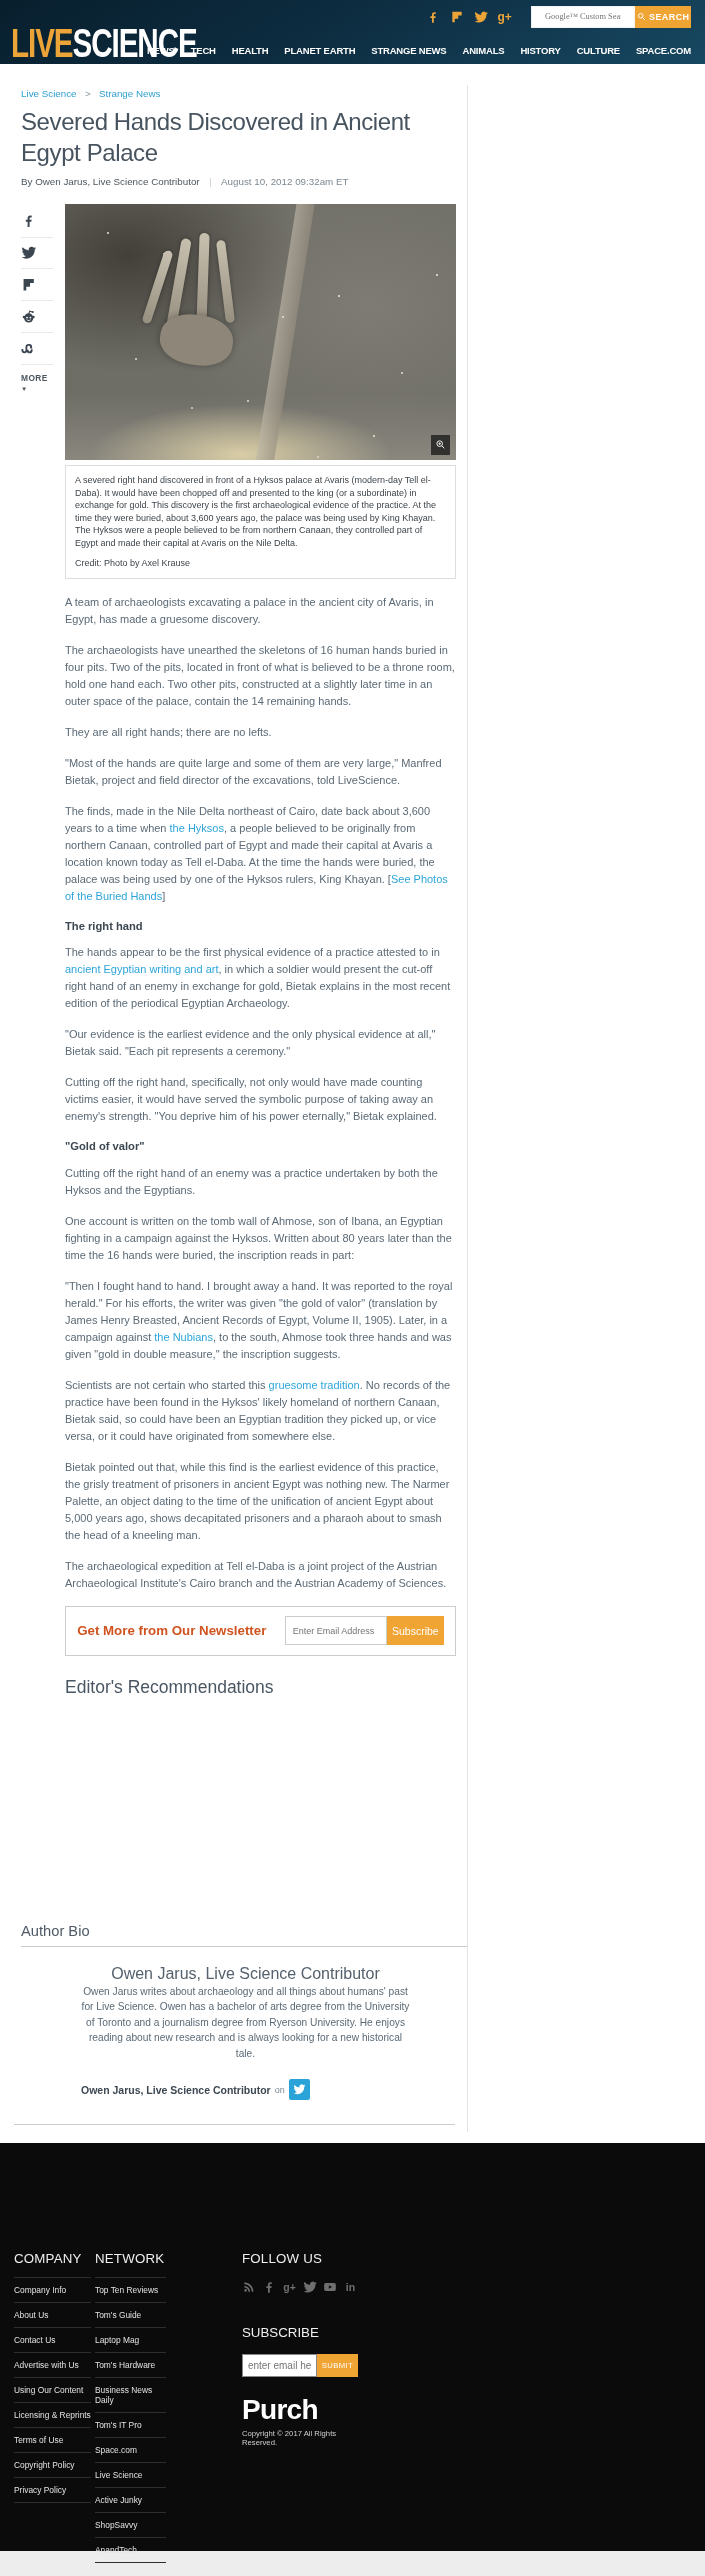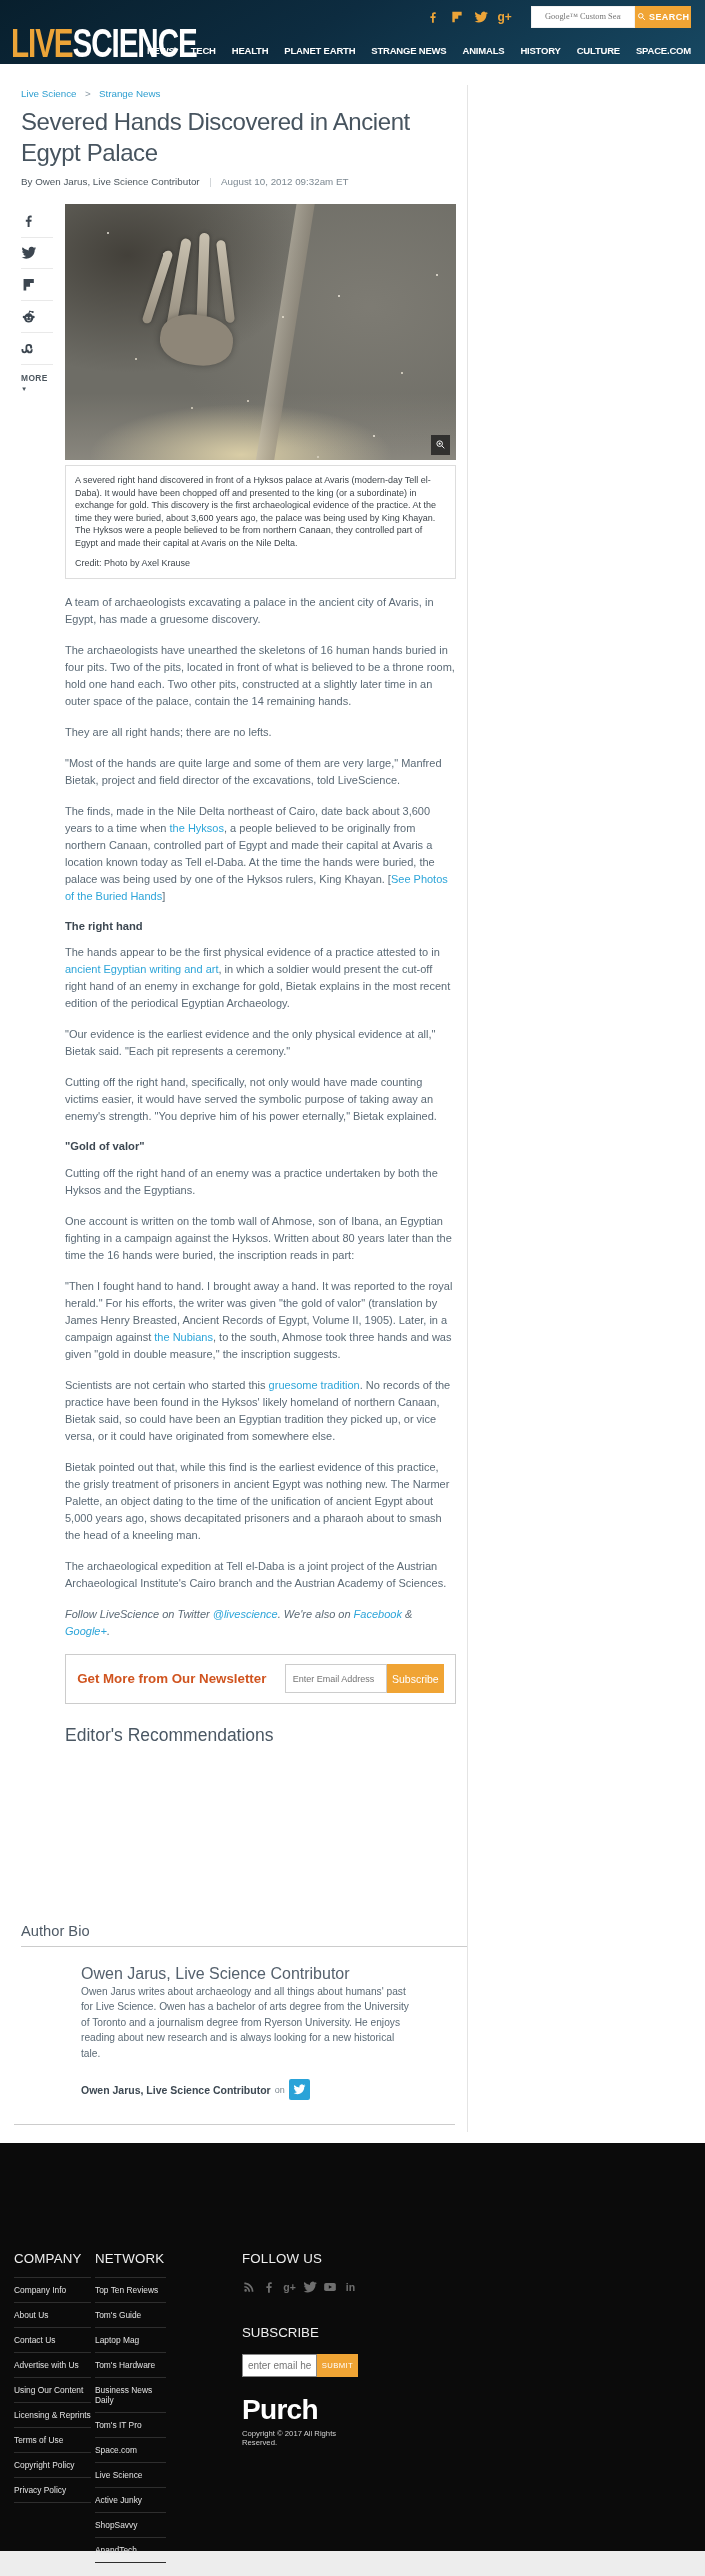--- a/index.html
+++ b/index.html
@@ -103,21 +103,21 @@
   .editor-recs { margin-top:21px; }
   .er-title { font-size:17.5px; font-weight:400; color:#4a5763; }
   .er-list { margin-top:9.8px; list-style:none; }
   .er-list li { font-size:11.2px; line-height:20.3px; color:#2da5d9; }
   .er-list li::before { content:"•"; color:#333; margin-right:6.3px; font-size:9px; }
   .er-list a { color:#2da5d9; }
 
   
   .author-section { margin-top:auto; width:446px; padding-bottom:18px; }
   .ab-heading { font-size:14.7px; font-weight:400; color:#4e5a66; padding-bottom:7px; border-bottom:0.7px solid #ccc; }
-  .ab-inner { margin:18px 0 0 60px; width:329px; }
+  .ab-inner { margin:18px 0 0 60px; width:329px;text-align:center; }
   .ab-name { font-size:16px; font-weight:400; color:#55616d; }
   .ab-bio { margin-top:1px; font-size:10.2px; line-height:15.4px; color:#5b6a76; }
   .ab-follow { margin-top:18px; display:flex; align-items:center; gap:4.2px; }
   .ab-follow-name { font-size:10.5px; font-weight:700; color:#3d4852; }
   .ab-follow-on { font-size:9px; color:#7d8992; }
   .ab-tw { width:21px; height:21px; background:#2aa3d8; border-radius:2.1px; display:flex; align-items:center; justify-content:center; }
   .ab-tw svg { width:12.6px; height:12.6px; fill:#fff; }
   .ab-rule { margin-top:24px; border:none; border-top:0.7px solid #ccc; width:441px; margin-left:-7px; }
 
   
@@ -272,21 +272,20 @@
           <p><span>The hands appear to be the first physical evidence of a practice attested to in </span><a>ancient Egyptian writing and art</a><span>, in which a soldier would present the cut-off right hand of an enemy in exchange for gold, Bietak explains in the most recent edition of the periodical Egyptian Archaeology.</span></p>
           <p><span>"Our evidence is the earliest evidence and the only physical evidence at all," Bietak said. "Each pit represents a ceremony."</span></p>
           <p><span>Cutting off the right hand, specifically, not only would have made counting victims easier, it would have served the symbolic purpose of taking away an enemy's strength. "You deprive him of his power eternally," Bietak explained.</span></p>
           <h3>"Gold of valor"</h3>
           <p><span>Cutting off the right hand of an enemy was a practice undertaken by both the Hyksos and the Egyptians.</span></p>
           <p><span>One account is written on the tomb wall of Ahmose, son of Ibana, an Egyptian fighting in a campaign against the Hyksos. Written about 80 years later than the time the 16 hands were buried, the inscription reads in part:</span></p>
           <p><span>"Then I fought hand to hand. I brought away a hand. It was reported to the royal herald." For his efforts, the writer was given "the gold of valor" (translation by James Henry Breasted, Ancient Records of Egypt, Volume II, 1905). Later, in a campaign against </span><a>the Nubians</a><span>, to the south, Ahmose took three hands and was given "gold in double measure," the inscription suggests.</span></p>
           <p><span>Scientists are not certain who started this </span><a>gruesome tradition</a><span>. No records of the practice have been found in the Hyksos' likely homeland of northern Canaan, Bietak said, so could have been an Egyptian tradition they picked up, or vice versa, or it could have originated from somewhere else.</span></p>
           <p><span>Bietak pointed out that, while this find is the earliest evidence of this practice, the grisly treatment of prisoners in ancient Egypt was nothing new. The Narmer Palette, an object dating to the time of the unification of ancient Egypt about 5,000 years ago, shows decapitated prisoners and a pharaoh about to smash the head of a kneeling man.</span></p>
           <p><span>The archaeological expedition at Tell el-Daba is a joint project of the Austrian Archaeological Institute's Cairo branch and the Austrian Academy of Sciences.</span></p>
-          <p class="italic"><span>Follow LiveScience on Twitter </span><a>@livescience</a><span>. We're also on </span><a>Facebook</a><span> &amp; </span><a>Google+</a><span>.</span></p>
         </div>
 
       <div class="newsletter">
         <div class="nl-label">Get More from Our Newsletter</div>
         <input class="nl-input" placeholder="Enter Email Address" style="">
         <button class="nl-btn">Subscribe</button>
       </div>
 
       <div class="editor-recs">
         <div class="er-title">Editor's Recommendations</div>

